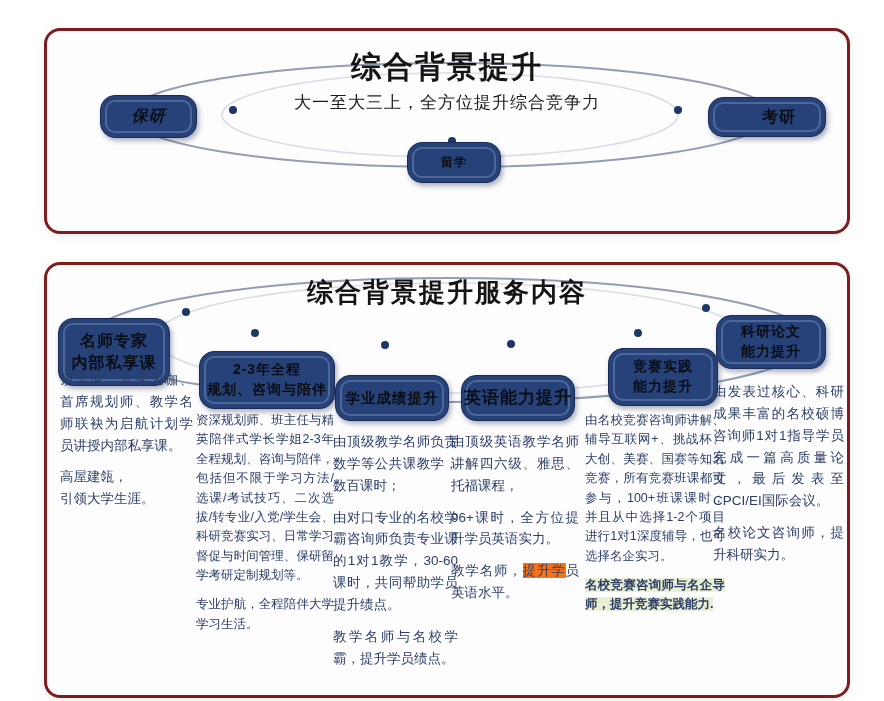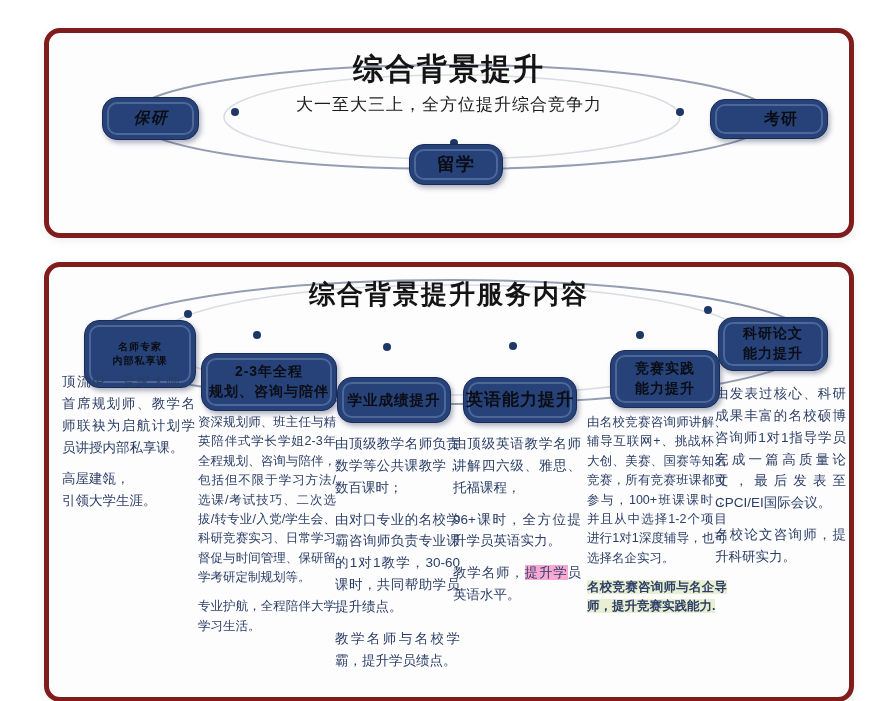--- a/index.html
+++ b/index.html
@@ -1,18 +1,18 @@
 <!DOCTYPE html>
 <html><head>
 <meta charset="utf-8">
 <style>
   html,body{margin:0;padding:0;background:#ffffff;}
   .page{position:relative;width:884px;height:701px;background:#ffffff;overflow:hidden;
         font-family:"Liberation Sans","DejaVu Sans",sans-serif;}
-  .card{position:absolute;background:#fdfdfe;border:5px solid #7f1d1d;border-radius:16px;
+  .card{position:absolute;background:#fdfdfe;border:3px solid #7f1d1d;border-radius:16px;
         box-shadow:0 2px 8px rgba(120,125,140,0.14);}
   #card1{left:44px;top:28px;width:800px;height:200px;}
   #card2{left:44px;top:262px;width:800px;height:430px;}
   .orbit{position:absolute;left:0;top:0;}
   .big-title{position:absolute;width:100%;text-align:center;margin:0;color:#141414;
              font-weight:700;letter-spacing:2px;}
   #title1{top:16px;font-size:30px;}
   #subtitle1{position:absolute;top:60px;width:100%;text-align:center;font-size:17px;
              color:#1c1c1c;letter-spacing:1px;}
   #title2{top:10px;font-size:26px;}
@@ -23,21 +23,21 @@
   .pill::before{content:"";position:absolute;inset:4px;border:2px solid rgba(145,165,205,0.38);
         border-radius:10px;pointer-events:none;}
   .pill-line{position:relative;z-index:1;white-space:nowrap;}
   .dot{position:absolute;width:8px;height:8px;border-radius:50%;background:#1d3767;}
   .svc-col{position:absolute;color:#2c3e66;text-align:justify;}
   .svc-col p{margin:0 0 10px 0;}
   .fs-normal{font-size:13.5px;line-height:1.62;}
   .fs-dense{font-size:12.5px;line-height:1.55;}
   .strong-highlight{font-weight:700;}
   .strong-highlight span{background:#e9efd2;}
-  .hl-pink{background:#f9a8d4;}
+  .hl-pink{background:#f97316;}
 </style>
 </head>
 <body>
 
 <div class="page">
 
   <div class="card" id="card1">
     <svg class="orbit" width="800" height="200" viewBox="0 0 800 200">
       <ellipse cx="403" cy="84" rx="322" ry="52" fill="none" stroke="#949db1" stroke-width="2"></ellipse>
       <ellipse cx="403" cy="84" rx="228" ry="42" fill="#fdfdfe" stroke="#d8dce4" stroke-width="1.5"></ellipse>
@@ -49,42 +49,42 @@
       </div>
     <h1 class="big-title" id="title1">综合背景提升</h1>
     <div id="subtitle1">大一至大三上，全方位提升综合竞争力</div>
     <div id="pills1">
         <div class="pill" style="left: 53px; top: 64px; width: 95px; height: 41px; font-size: 16px; font-style: italic;">
           <div class="pill-line">保研</div>
         </div>
         <div class="pill" style="left: 661px; top: 66px; width: 92px; height: 38px; font-size: 16px; padding-left: 24px;">
           <div class="pill-line">考研</div>
         </div>
-        <div class="pill" style="left: 360px; top: 111px; width: 92px; height: 39px; font-size: 18px; font-family: Liberation Serif, serif;">
+        <div class="pill" style="left: 360px; top: 111px; width: 92px; height: 39px; font-size: 12px; font-family: Liberation Serif, serif;">
           <div class="pill-line">留学</div>
         </div>
       </div>
   </div>
 
   <div class="card" id="card2">
     <svg class="orbit" width="800" height="430" viewBox="0 0 800 430">
       <ellipse cx="403" cy="75" rx="362" ry="62" fill="none" stroke="#949db1" stroke-width="2"></ellipse>
       <ellipse cx="403" cy="73" rx="295" ry="55" fill="#fdfdfe" stroke="#d8dce4" stroke-width="1.5"></ellipse>
     </svg>
     <div id="dots2">
         <div class="dot" style="left: 135px; top: 43px;"></div>
         <div class="dot" style="left: 204px; top: 64px;"></div>
         <div class="dot" style="left: 334px; top: 76px;"></div>
         <div class="dot" style="left: 460px; top: 75px;"></div>
         <div class="dot" style="left: 587px; top: 64px;"></div>
         <div class="dot" style="left: 655px; top: 39px;"></div>
       </div>
     <h1 class="big-title" id="title2">综合背景提升服务内容</h1>
     <div id="pills2">
-        <div class="pill" style="left: 35px; top: 53px; width: 110px; height: 66px; font-size: 10px;">
+        <div class="pill" style="left: 11px; top: 53px; width: 110px; height: 66px; font-size: 16px;">
           <div class="pill-line">名师专家</div>
           <div class="pill-line">内部私享课</div>
         </div>
         <div class="pill" style="left: 152px; top: 86px; width: 134px; height: 56px; font-size: 14px;">
           <div class="pill-line">2-3年全程</div>
           <div class="pill-line">规划、咨询与陪伴</div>
         </div>
         <div class="pill" style="left: 288px; top: 110px; width: 112px; height: 44px; font-size: 14.5px;">
           <div class="pill-line">学业成绩提升</div>
         </div>

